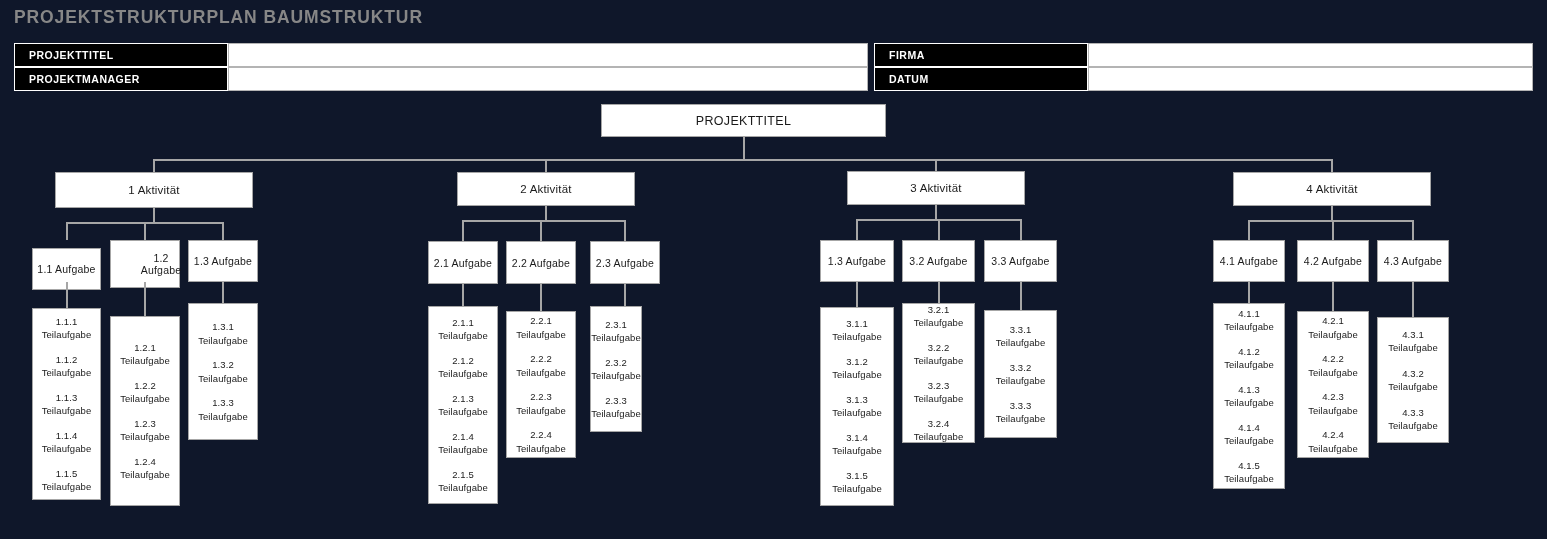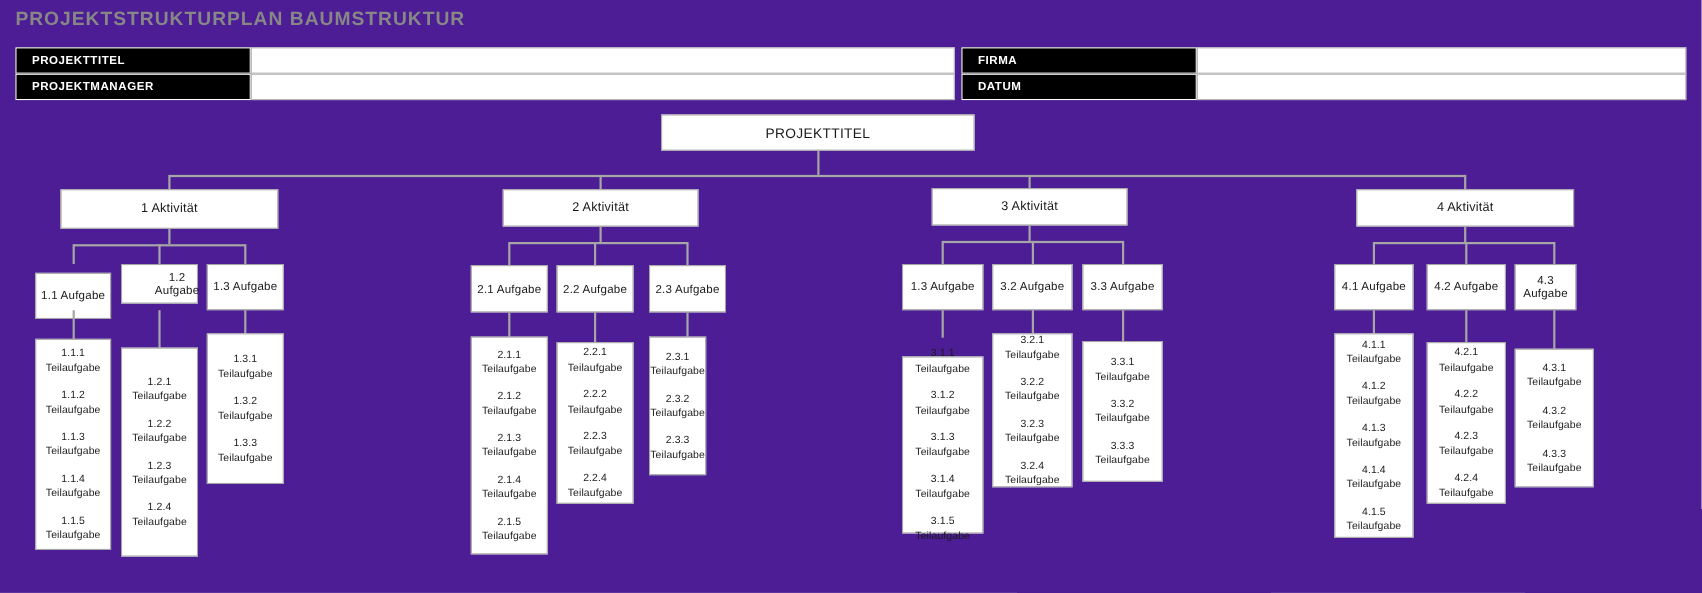--- a/index.html
+++ b/index.html
@@ -8,21 +8,21 @@
     background: #ffffff;
   }
   body {
     font-family: "Liberation Sans", sans-serif;
     -webkit-font-smoothing: antialiased;
   }
   #page {
     position: relative;
     width: 1547px;
     height: 539px;
-    background: #4c1d95;
+    background: #0f172a;
     overflow: hidden;
   }
 
   
   #doc-title {
     position: absolute;
     left: 14px;
     top: 7px;
     font-size: 17.5px;
     font-weight: bold;
@@ -143,21 +143,21 @@
         <span class="leaf-item">1.1.2
 Teilaufgabe</span>
         <span class="leaf-item">1.1.3
 Teilaufgabe</span>
         <span class="leaf-item">1.1.4
 Teilaufgabe</span>
         <span class="leaf-item">1.1.5
 Teilaufgabe</span>
       </div>
       <div class="conn-v" style="left: 144px; top: 222px; height: 18px;"></div>
-      <div class="node node-task" style="left: 110px; top: 240px; width: 70px; height: 36px; padding-left: 32px;">
+      <div class="node node-task" style="left: 110px; top: 240px; width: 70px; height: 48px; padding-left: 32px;">
         <span>1.2 Aufgabe</span>
       </div>
       <div class="conn-v" style="left: 144px; top: 282px; height: 34px;"></div>
       <div class="node node-leaf" style="left: 110px; top: 316px; width: 70px; height: 190px;">
         <span class="leaf-item">1.2.1
 Teilaufgabe</span>
         <span class="leaf-item">1.2.2
 Teilaufgabe</span>
         <span class="leaf-item">1.2.3
 Teilaufgabe</span>
@@ -232,21 +232,21 @@
       <div class="node node-activity" style="left: 847px; top: 171px; width: 178px; height: 34px;">
         <span>3 Aktivität</span>
       </div>
       <div class="conn-v" style="left: 935px; top: 205px; height: 14px;"></div>
       <div class="conn-h" style="left: 857px; top: 219px; width: 163.5px;"></div>
       <div class="conn-v" style="left: 856px; top: 219px; height: 21px;"></div>
       <div class="node node-task" style="left: 820px; top: 240px; width: 74px; height: 42px;">
         <span>1.3 Aufgabe</span>
       </div>
       <div class="conn-v" style="left: 856px; top: 282px; height: 25px;"></div>
-      <div class="node node-leaf" style="left: 820px; top: 324px; width: 74px; height: 161px;">
+      <div class="node node-leaf" style="left: 820px; top: 307px; width: 74px; height: 199px; justify-content: flex-end;">
         <span class="leaf-item">3.1.1
 Teilaufgabe</span>
         <span class="leaf-item">3.1.2
 Teilaufgabe</span>
         <span class="leaf-item">3.1.3
 Teilaufgabe</span>
         <span class="leaf-item">3.1.4
 Teilaufgabe</span>
         <span class="leaf-item">3.1.5
 Teilaufgabe</span>
@@ -311,21 +311,21 @@
         <span class="leaf-item">4.2.1
 Teilaufgabe</span>
         <span class="leaf-item">4.2.2
 Teilaufgabe</span>
         <span class="leaf-item">4.2.3
 Teilaufgabe</span>
         <span class="leaf-item">4.2.4
 Teilaufgabe</span>
       </div>
       <div class="conn-v" style="left: 1412px; top: 220px; height: 20px;"></div>
-      <div class="node node-task" style="left: 1377px; top: 240px; width: 56px; height: 42px;">
+      <div class="node node-task" style="left: 1377px; top: 240px; width: 72px; height: 42px;">
         <span>4.3 Aufgabe</span>
       </div>
       <div class="conn-v" style="left: 1412px; top: 282px; height: 35px;"></div>
       <div class="node node-leaf" style="left: 1377px; top: 317px; width: 72px; height: 126px; justify-content: space-between;">
         <span class="leaf-item">4.3.1
 Teilaufgabe</span>
         <span class="leaf-item">4.3.2
 Teilaufgabe</span>
         <span class="leaf-item">4.3.3
 Teilaufgabe</span>

